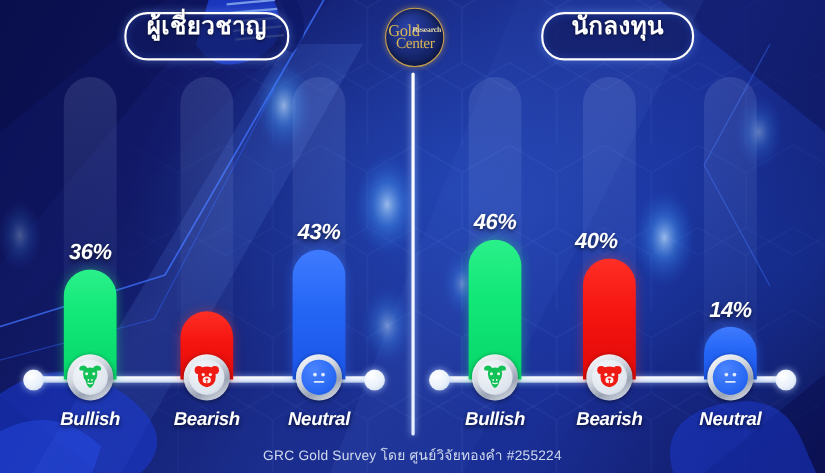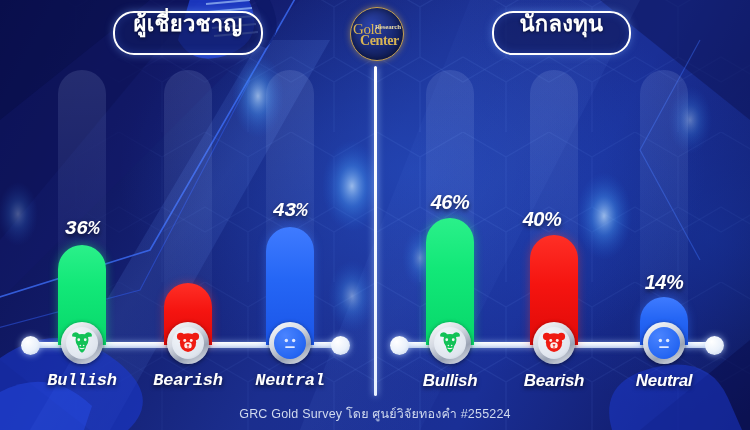--- a/index.html
+++ b/index.html
@@ -44,34 +44,34 @@
   .logo-circle{
     position:absolute;left:10px;top:0;width:52px;height:52px;border-radius:50%;
     background:radial-gradient(circle at 38% 32%,#2b42a8 0%,#17276f 55%,#0b1446 100%);
     border:1.6px solid #c9a14a;
     box-shadow:0 0 6px rgba(200,160,70,.6), inset 0 0 8px rgba(0,0,0,.5);
     overflow:hidden;
   }
   .logo-txt{position:absolute;color:#d8b454;font-family:"Liberation Serif","DejaVu Serif",serif;line-height:1;}
   .logo-gold{left:2px;top:14px;font-size:15px;font-weight:normal;letter-spacing:-.4px;}
   .logo-research{left:24px;top:16px;font-size:7px;font-weight:bold;color:#e7d9a8;letter-spacing:-.2px;}
-  .logo-center{left:9px;top:26px;font-size:14px;font-weight:bold;letter-spacing:-.4px;}
+  .logo-center{left:9px;top:26px;font-size:14px;font-weight:normal;letter-spacing:-.4px;}
 
   
   #divider{
     position:absolute;left:374px;top:66px;width:3px;height:330px;
     background:linear-gradient(#ffffff,#e8f1ff);
     border-radius:2px;
     box-shadow:0 0 7px rgba(170,205,255,.85);
     z-index:8;
   }
 
   
   .panel{position:absolute;top:0;height:430px;}
-  #panel-left{left:0;width:374px;font-family:Liberation Mono, monospace;}
+  #panel-left{left:0;width:374px;}
   #panel-right{left:377px;width:373px;}
 
   
   .track{
     position:absolute;width:48px;border-radius:24px 24px 0 0;
     background:linear-gradient(180deg,rgba(190,210,255,.13) 0%,rgba(160,190,255,.07) 60%,rgba(150,185,255,.04) 100%);
     pointer-events:none;
   }
 
   

